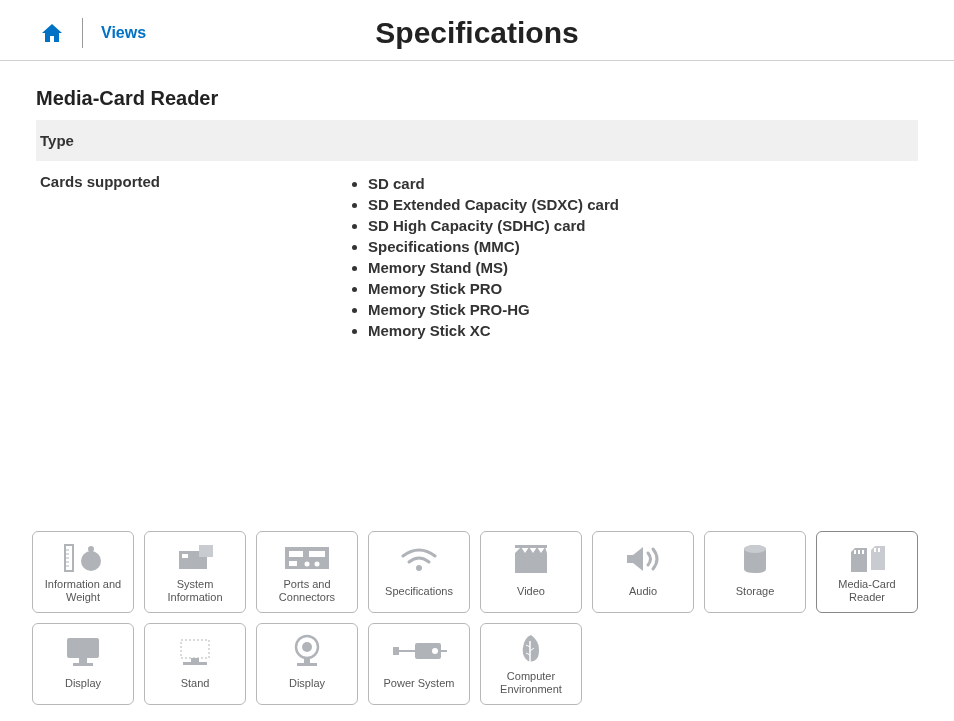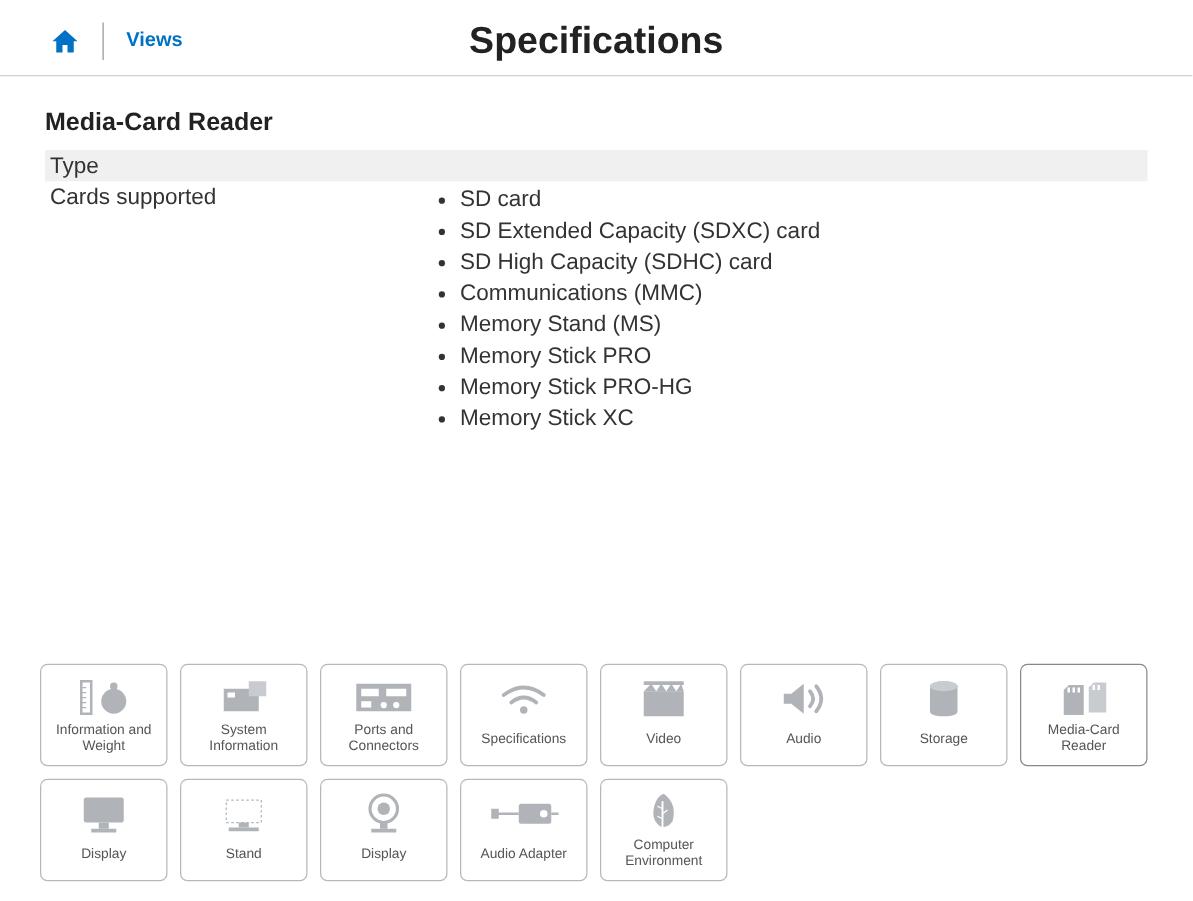--- a/index.html
+++ b/index.html
@@ -51,22 +51,23 @@
     }
     .section-title {
       font-size: 20px;
       font-weight: 700;
       color: #222;
       margin-bottom: 10px;
     }
     .spec-row {
       display: flex;
       align-items: flex-start;
-      padding: 2px 4px;
-      font-size: 18px;
+      padding: 12px 4px;
+      font-size: 15px;
+      font-weight: bold;
     }
     .spec-row.shaded {
       background: #f0f0f0;
     }
     .spec-label {
       width: 300px;
       color: #333;
     }
     .spec-value {
       flex: 1;
@@ -145,21 +146,21 @@
     <div class="spec-label">Type</div>
   </div>
 
   <div class="spec-row">
     <div class="spec-label">Cards supported</div>
     <div class="spec-value">
       <ul class="card-list">
         <li>SD card</li>
         <li>SD Extended Capacity (SDXC) card</li>
         <li>SD High Capacity (SDHC) card</li>
-        <li>Communications (MMC)</li>
+        <li>Specifications (MMC)</li>
         <li>Memory Stand (MS)</li>
         <li>Memory Stick PRO</li>
         <li>Memory Stick PRO-HG</li>
         <li>Memory Stick XC</li>
       </ul>
     </div>
   </div>
 </div>
 
 <div class="tiles">
@@ -303,21 +304,21 @@
   <div class="tile">
     <div class="tile-icon">
       <svg width="56" height="28" viewBox="0 0 56 28">
         <rect x="24" y="6" width="26" height="16" rx="2" fill="#b0b4b9"></rect>
         <circle cx="44" cy="14" r="3" fill="#fff"></circle>
         <line x1="4" y1="14" x2="24" y2="14" stroke="#b0b4b9" stroke-width="2"></line>
         <rect x="2" y="10" width="6" height="8" fill="#b0b4b9"></rect>
         <line x1="50" y1="14" x2="56" y2="14" stroke="#b0b4b9" stroke-width="2"></line>
       </svg>
     </div>
-    <div class="tile-label">Audio Adapter</div>
+    <div class="tile-label">Power System</div>
   </div>
 
   <div class="tile">
     <div class="tile-icon">
       <svg width="30" height="34" viewBox="0 0 30 34">
         <path d="M15 2 Q26 10 22 24 Q18 30 12 28 Q4 22 8 10 Q10 4 15 2 Z" fill="#b0b4b9"></path>
         <path d="M14 8 L14 32" stroke="#fff" stroke-width="1.5"></path>
         <path d="M14 14 L10 12 M14 18 L18 15 M14 22 L10 20" stroke="#fff" stroke-width="1"></path>
       </svg>
     </div>

